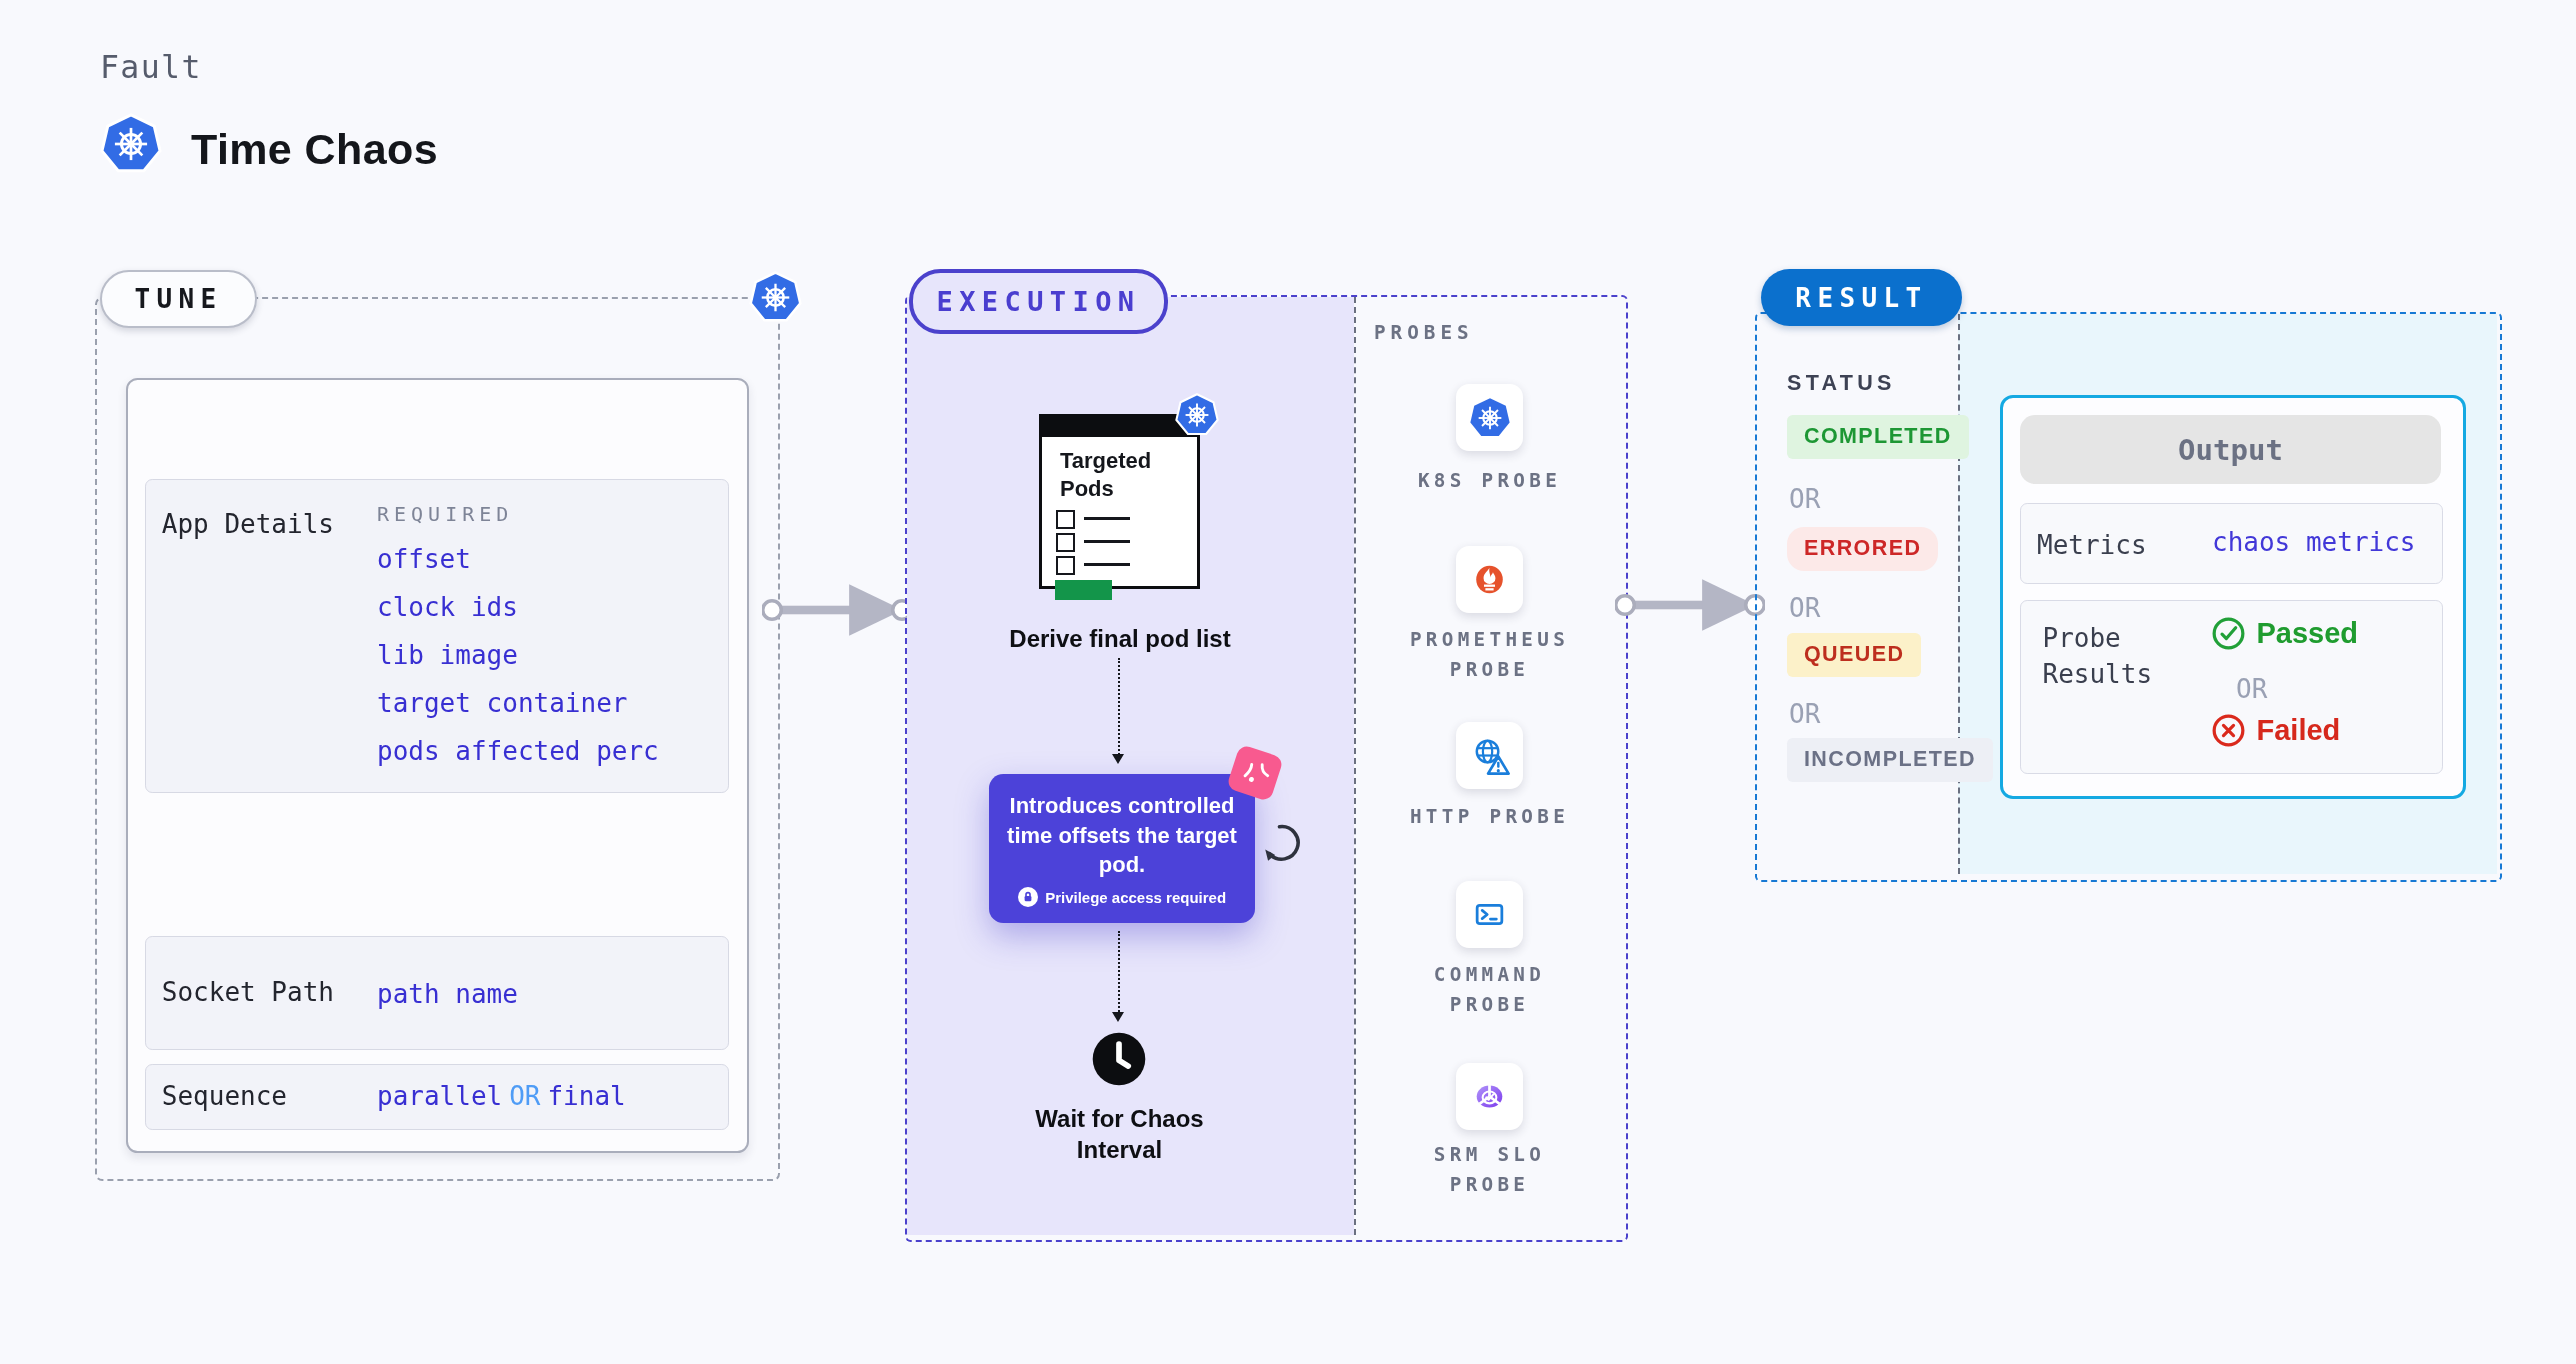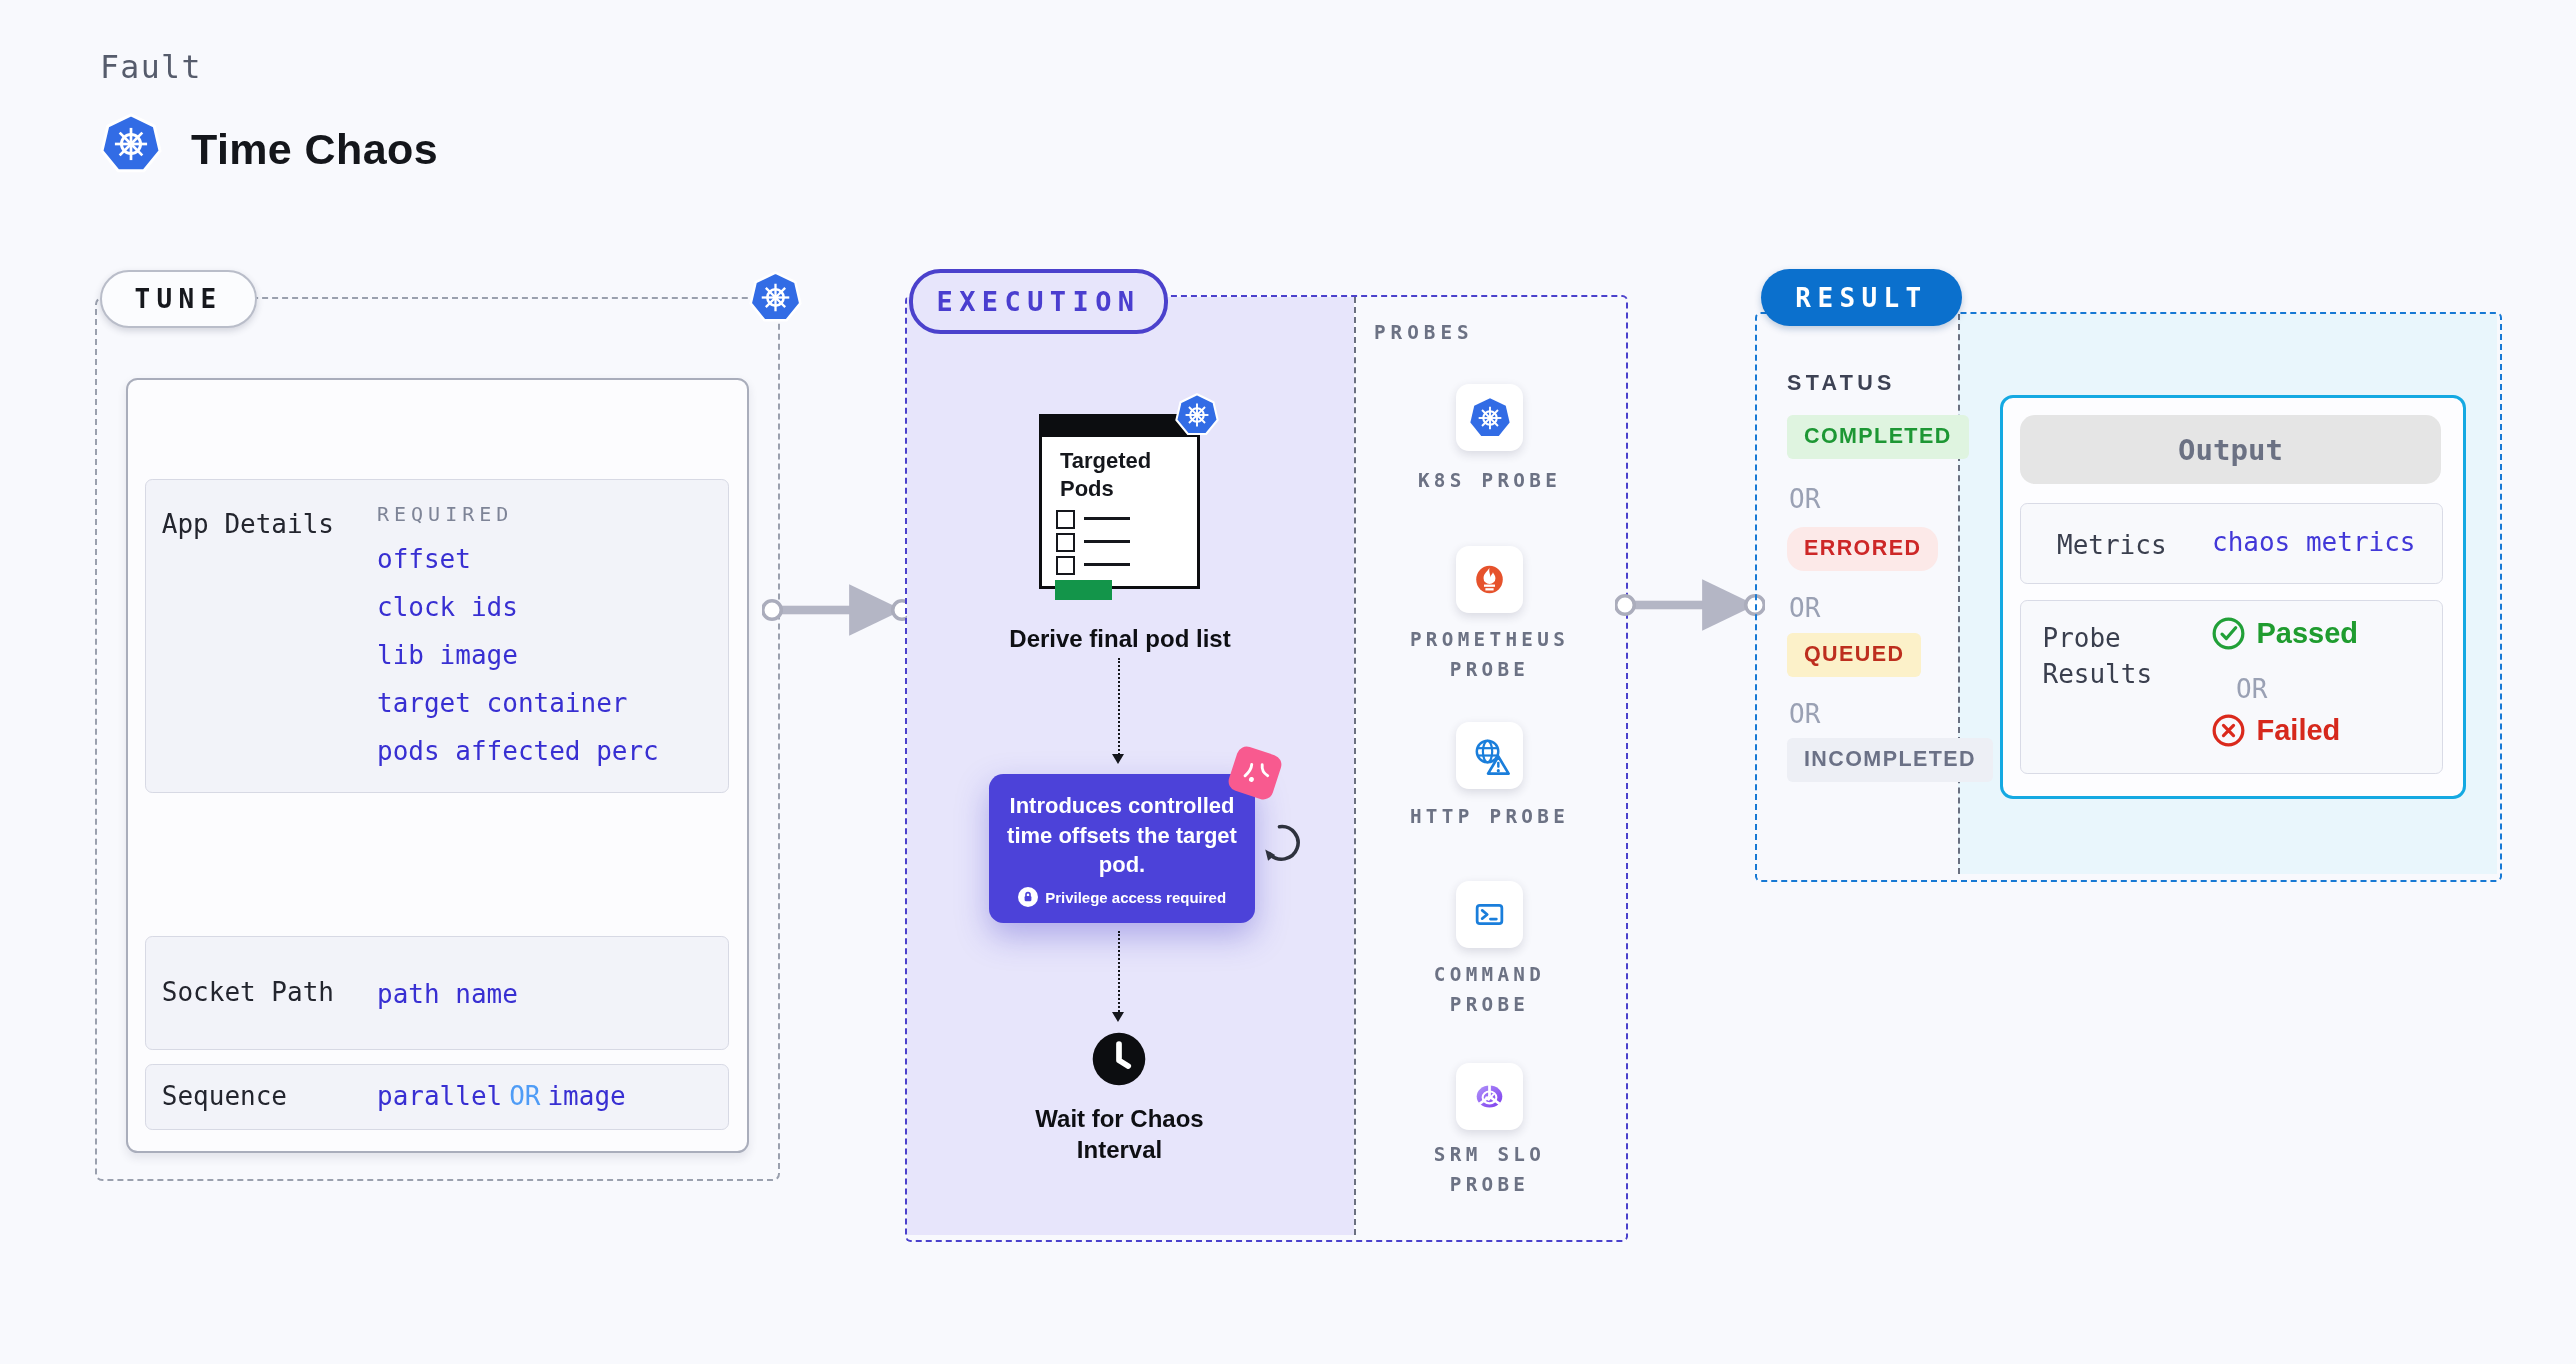--- a/index.html
+++ b/index.html
@@ -159,21 +159,21 @@
   <div class="abs input-card" style="left:145px;top:936px;width:582px;height:112px;">
     <div class="abs mono row-label" style="left:15.8px;top:40px;">Socket Path</div>
     <div class="abs mono link" style="left:231px;top:42px;">path name</div>
   </div>
 
   <div class="abs input-card" style="left:145px;top:1064px;width:582px;height:64px;">
     <div class="abs mono row-label" style="left:15.8px;top:15.8px;">Sequence</div>
     <div class="abs mono" style="left:231px;top:15.8px;">
       <span class="link">parallel</span>
       <span class="link lightblue">OR</span>
-      <span class="link">image</span>
+      <span class="link">final</span>
     </div>
   </div>
 
   <svg class="abs" style="left:762px;top:580px;" width="150" height="60" viewBox="0 0 210 84">
       <use href="#gray-arrow"></use>
     </svg>
 
   <div class="abs box-exec" style="left:905px;top:295px;width:719px;height:943px;">
     <div class="abs exec-fill" style="left:0;top:0;width:447px;height:938px;"></div>
     <div class="abs sep-dash-v" style="left:447px;top:0;width:0;height:938px;"></div>
@@ -315,21 +315,21 @@
   <div class="abs mono or-sep" style="left:1789px;top:593px;">OR</div>
   <div class="abs status-badge st-queued" style="left:1787px;top:633px;">QUEUED</div>
   <div class="abs mono or-sep" style="left:1789px;top:699px;">OR</div>
   <div class="abs status-badge st-incompleted" style="left:1787px;top:738px;">INCOMPLETED</div>
 
   <div class="abs output-card" style="left:2000px;top:395px;width:460px;height:398px;">
     <div class="abs output-header mono" style="left:17px;top:17px;width:421px;height:69px;">
       <span>Output</span>
     </div>
     <div class="abs output-row" style="left:17px;top:105px;width:421px;height:79px;">
-      <div class="abs mono out-label" style="left:36px;top:23px;">Metrics</div>
+      <div class="abs mono out-label" style="left:16px;top:23px;">Metrics</div>
       <div class="abs mono out-value" style="left:191px;top:23px;">chaos metrics</div>
     </div>
     <div class="abs output-row" style="left:17px;top:202px;width:421px;height:172px;">
       <div class="abs mono out-label preline" style="left:21.5px;top:18.6px;">Probe
 Results</div>
       <div class="abs" style="left:191px;top:15.8px;display:flex;align-items:center;gap:11.5px;">
         <svg width="33" height="33" viewBox="0 0 46 46">
           <circle cx="23" cy="23" r="20" fill="none" stroke="#21a038" stroke-width="4.5"></circle>
           <path d="M14 24 l6 6 l13 -15" fill="none" stroke="#21a038" stroke-width="4.5" stroke-linecap="round" stroke-linejoin="round"></path>
         </svg>

